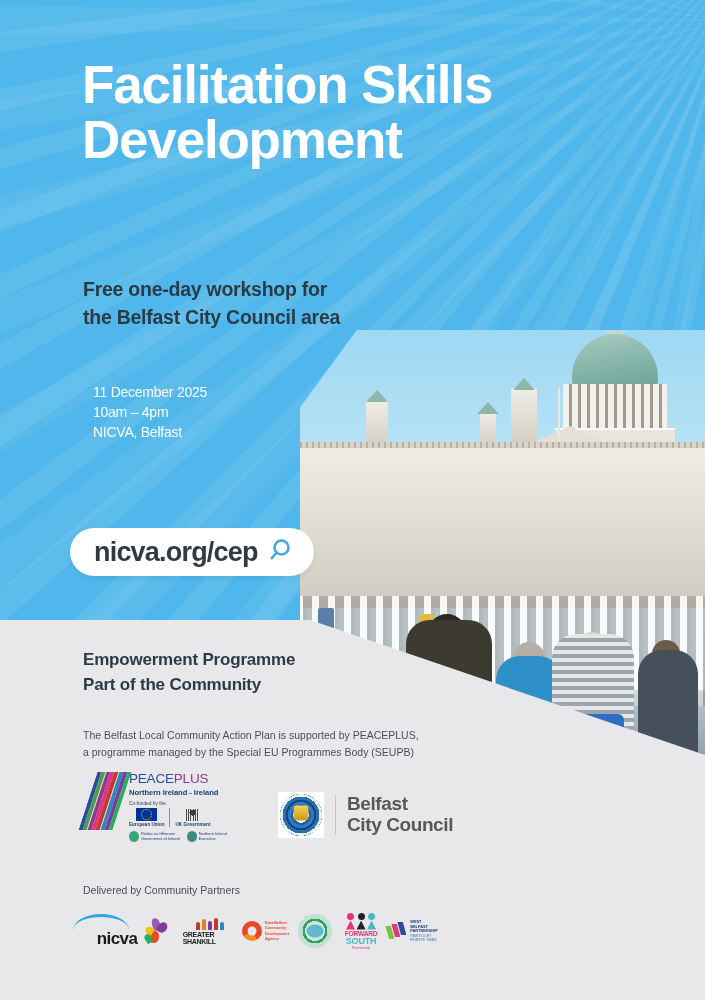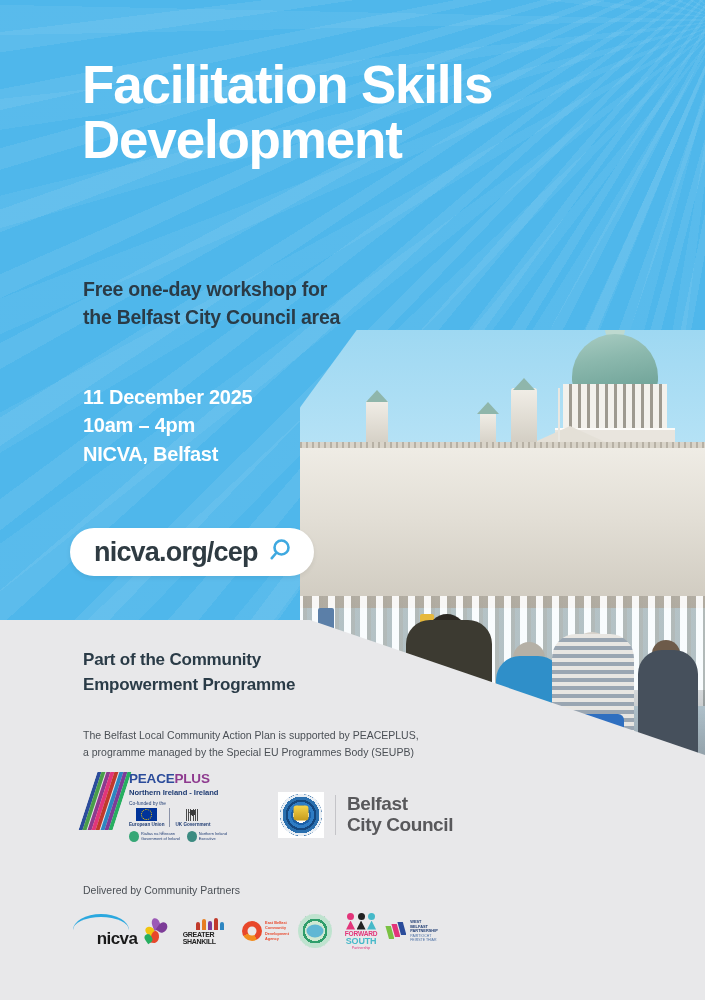--- a/index.html
+++ b/index.html
@@ -235,26 +235,26 @@
     top: 276px;
     width: 380px;
     color: #2A3B47;
     font-size: 19.5px;
     line-height: 1.42;
     font-weight: bold;
     letter-spacing: -0.25px;
   }
   .details {
     position: absolute;
-    left: 83px;
+    left: 93px;
     top: 383px;
     color: #ffffff;
-    font-size: 20px;
+    font-size: 14px;
     line-height: 1.42;
-    font-weight: bold;
+    font-weight: normal;
     letter-spacing: -0.25px;
   }
 
   
   .url-pill {
     position: absolute;
     left: 70px;
     top: 528px;
     height: 48px;
     padding: 0 18px 0 24px;
@@ -311,21 +311,21 @@
     height: 58px;
     position: relative;
     overflow: hidden;
     flex: none;
     transform: skewX(-18deg);
   }
   .pp-stripe { position: absolute; top: 0; bottom: 0; width: 4.2px; }
   .pp-right { flex: 1; }
   .pp-title {
     font-size: 13.5px;
-    font-weight: bold;
+    font-weight: normal;
     letter-spacing: -0.2px;
     color: #1F3C73;
     line-height: 1;
   }
   .pp-title .p1 { color: #2B4C9B; }
   .pp-title .p2 { color: #8E3A8F; }
   .pp-sub {
     font-size: 7.6px;
     font-weight: bold;
     color: #1F3C73;
@@ -637,22 +637,22 @@
     <span class="url-text">nicva.org/cep</span>
     <span class="search-icon">
       <svg width="26" height="26" viewBox="0 0 26 26">
         <circle cx="11.5" cy="10.5" r="7" fill="none" stroke="#3FA9E0" stroke-width="2.6"></circle>
         <line x1="6.2" y1="16.0" x2="1.8" y2="21.2" stroke="#3FA9E0" stroke-width="2.6" stroke-linecap="round"></line>
       </svg>
     </span>
   </div>
 
   <div class="programme-line">
+    <div>Empowerment Programme</div>
     <div>Part of the Community</div>
-    <div>Empowerment Programme</div>
   </div>
 
   <div class="funding-note">
     <div>The Belfast Local Community Action Plan is supported by PEACEPLUS,</div>
     <div>a programme managed by the Special EU Programmes Body (SEUPB)</div>
   </div>
 
   <div class="peaceplus">
     <div class="pp-stripes" id="pp-stripes">
         <span class="pp-stripe" style="background: rgb(43, 76, 155); left: 0px;"></span>

